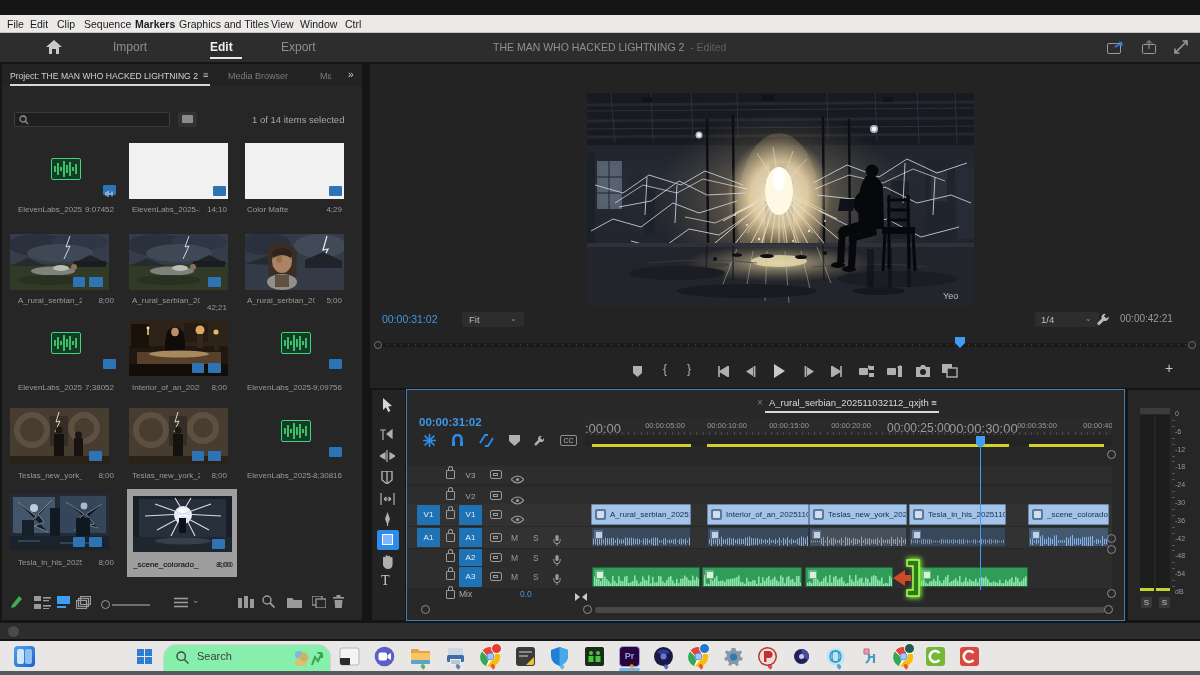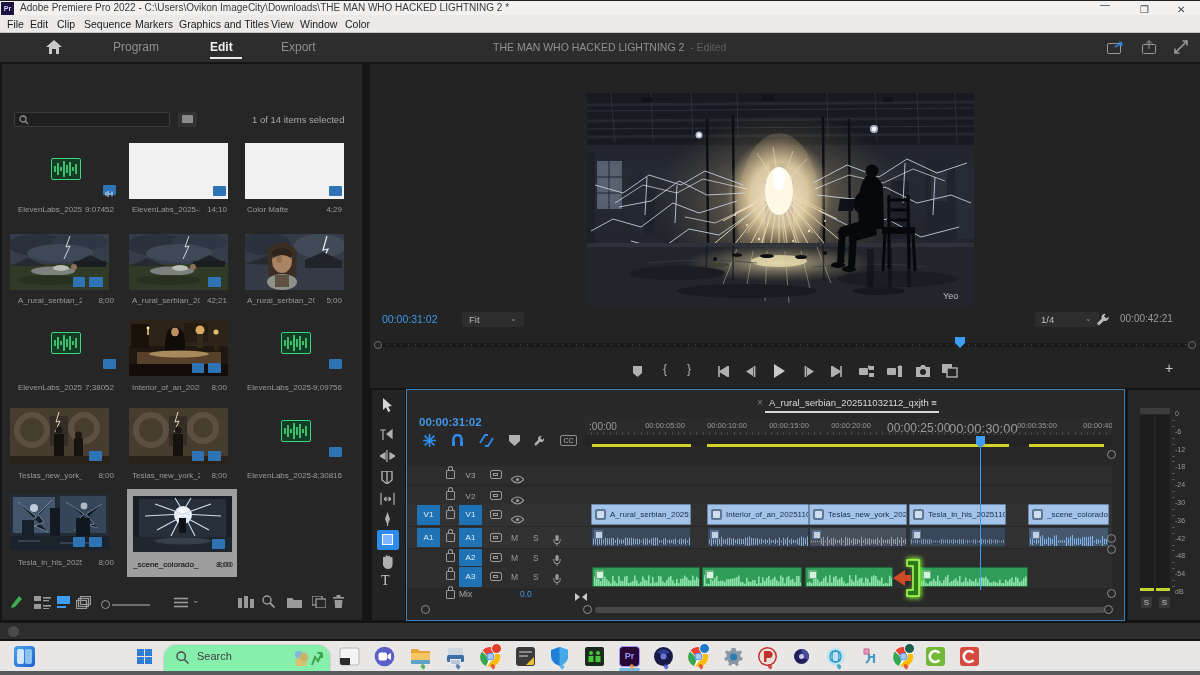--- a/index.html
+++ b/index.html
@@ -52,63 +52,64 @@
 #tools { left:372px; top:390px; width:33px; height:230px; background:#232323; }
 #tl { left:406px; top:389px; width:719px; height:232px; background:#282828; border:1px solid #3e7fb7; }
 #meters { left:1128px; top:390px; width:72px; height:230px; background:#262626; }
 
 #taskbar { left:0; top:641px; width:1200px; height:30px; background:#e9e7e5; }
 #taskbar-edge { left:0; top:671px; width:1200px; height:4px; background:#58595b; }
 </style></head>
 <body>
 <div id="stage">
 
-<div id="titlebar" class="abs">
-  <div class="pricon abs">Pr</div>
-  <div class="ttext abs">Adobe Premiere Pro 2022 - C:\Users\Ovikon ImageCity\Downloads\THE MAN WHO HACKED LIGHTNING 2 *</div>
-  <div class="wbtn abs" style="left:1100px; top:-2px;">—</div>
-  <div class="wbtn abs" style="left:1140px;">❐</div>
-  <div class="wbtn abs" style="left:1177px;">✕</div>
-</div>
 
 <div id="menubar" class="abs">
   <span style="left:7px;">File</span>
       <span style="left:30px;">Edit</span>
   <span style="left:57px;">Clip</span>
       <span style="left:84px;">Sequence</span>
-  <span style="left:135px;">Markers</span>
+  <span style="left:135px;font-weight:bold;">Markers</span>
       <span style="left:179px;">Graphics and Titles</span>
   <span style="left:271px;">View</span>
       <span style="left:300px;">Window</span>
-  <span style="left:345px;">Color</span>
+  <span style="left:345px;">Ctrl</span>
 </div>
 
 <div id="wsbar" class="abs">
   <svg class="abs" style="left:46px; top:7px;" width="16" height="14" viewBox="0 0 16 14">
         <path d="M8 0 L16 7 L13 7 L13 14 L10 14 L10 9 L6 9 L6 14 L3 14 L3 7 L0 7 Z" fill="#c9c9c9"></path>
       </svg>
-  <span class="ws" style="left:113px;">Program</span>
+  <span class="ws" style="left:113px;">Import</span>
   <span class="ws active" style="left:210px;">Edit</span>
   <div class="uline"></div>
   <span class="ws" style="left:281px;">Export</span>
   <span class="ctitle">THE MAN WHO HACKED LIGHTNING 2&nbsp;&nbsp;<span class="ed">- Edited</span></span>
   <svg class="abs" style="left:1107px; top:8px;" width="17" height="13" viewBox="0 0 17 13">
         <rect x="0.5" y="2.5" width="13" height="10" rx="1.5" fill="none" stroke="#9a9a9a"></rect>
         <path d="M8 6 L15 2 M15 2 L12 1.4 M15 2 L14.4 4.8" stroke="#2e7cd6" stroke-width="2" fill="none"></path>
       </svg>
   <svg class="abs" style="left:1142px; top:7px;" width="14" height="14" viewBox="0 0 14 14">
         <rect x="0.5" y="4.5" width="13" height="9" rx="1" fill="none" stroke="#9a9a9a"></rect>
         <path d="M7 9 L7 1 M4 3.5 L7 0.5 L10 3.5" stroke="#9a9a9a" fill="none"></path>
       </svg>
   <svg class="abs" style="left:1174px; top:7px;" width="14" height="14" viewBox="0 0 14 14">
         <path d="M1 13 L13 1 M8.5 1 L13 1 L13 5.5 M1 8.5 L1 13 L5.5 13" stroke="#9a9a9a" stroke-width="1.6" fill="none"></path>
       </svg>
 </div>
 
 <div id="proj" class="abs">
+  <div id="projtabs">
+    <span class="tabtxt" style="left:8px; top:7px; color:#d2d2d2; font-size:8.6px;">Project: THE MAN WHO HACKED LIGHTNING 2</span>
+    <span class="tabtxt" style="left:201px; top:6px; color:#d2d2d2; font-size:9px;">≡</span>
+    <div class="un"></div>
+    <span class="tabtxt dim" style="left:226px; top:7px; font-size:9px;">Media Browser</span>
+    <span class="tabtxt dim" style="left:318px; top:7px; font-size:9px;">Mɛ</span>
+    <span class="tabtxt" style="left:346px; top:5px; color:#c9c9c9;">»</span>
+  </div>
   <div id="pp-search">
     <svg class="abs" style="left:4px; top:2px;" width="10" height="10" viewBox="0 0 10 10">
           <circle cx="4" cy="4" r="3" fill="none" stroke="#8e8e8e" stroke-width="1.3"></circle>
           <path d="M6.3 6.3 L9 9" stroke="#8e8e8e" stroke-width="1.3"></path>
         </svg>
   </div>
   <div class="abs" style="left:176px; top:48px; width:19px; height:15px; background:#323232; border-radius:2px;">
     <div class="abs" style="left:4px; top:3px; width:11px; height:8px; background:#8b8b8b; border-radius:1px;"></div>
   </div>
   <span class="abs" style="left:250px; top:50px; font-size:9.5px; color:#a8a8a8;">1 of 14 items selected</span>
@@ -190,21 +191,21 @@
             <path d="M22 16 Q37 0 52 17 L51 44 Q37 52 24 44 Z" fill="#3a2e24"></path>
             <ellipse cx="37" cy="27" rx="10" ry="12" fill="#ab8465"></ellipse>
             <ellipse cx="34" cy="25" rx="3" ry="4" fill="#96714f"></ellipse>
             <path d="M27 18 Q37 10 47 18 L46 24 Q37 18 28 24 Z" fill="#2e241c"></path>
             <ellipse cx="37" cy="48" rx="15" ry="8" fill="#8e9089"></ellipse>
             <rect x="30" y="41" width="14" height="12" fill="#5e5142"></rect>
           </svg></div>
   <span class="cell-name" style="left:16px; top:232px; width:64px; overflow:hidden;">A_rural_serbian_2025...</span>
         <span class="cell-name" style="left:72px; top:232px; width:40px; text-align:right;">8;00</span>
         <span class="cell-name" style="left:130px; top:232px; width:68px; overflow:hidden;">A_rural_serbian_202...</span>
-        <span class="cell-name" style="left:185px; top:232px; width:40px; text-align:right;">42;21</span>
+        <span class="cell-name" style="left:185px; top:239px; width:40px; text-align:right;">42;21</span>
         <span class="cell-name" style="left:245px; top:232px; width:68px; overflow:hidden;">A_rural_serbian_2025...</span>
         <span class="cell-name" style="left:300px; top:232px; width:40px; text-align:right;">5;00</span>
 
   <div class="aicon" style="left:49px; top:268px;"><svg width="28" height="20" viewBox="0 0 28 20">
             <g stroke="#49e07f" stroke-width="1.6">
               <line x1="3" y1="7" x2="3" y2="13"></line>
               <line x1="6" y1="4" x2="6" y2="16"></line>
               <line x1="9" y1="8" x2="9" y2="12"></line>
               <line x1="12" y1="2" x2="12" y2="18"></line>
               <line x1="15" y1="6" x2="15" y2="14"></line>
@@ -717,21 +718,21 @@
   <svg class="abs" style="left:102px; top:45px;" width="11" height="11" viewBox="0 0 11 11">
         <path d="M0 0 L11 0 L11 6 L5.5 11 L0 6 Z" fill="#b0b0b0"></path>
       </svg>
   <svg class="abs" style="left:126px; top:45px;" width="12" height="12" viewBox="0 0 12 12">
         <path d="M11 3 a3 3 0 0 1 -4 3.8 L3.5 10.3 a1.3 1.3 0 0 1 -1.8 -1.8 L5.2 5 a3 3 0 0 1 3.8 -4 L7 2.5 L9.5 5 Z" fill="#b0b0b0"></path>
       </svg>
   <div class="abs" style="left:153px; top:45px; width:17px; height:11px; border:1px solid #8e8e8e; border-radius:2px; color:#b0b0b0; font-size:7px; text-align:center; line-height:10px;">CC</div>
 
   <div class="abs" style="left:178px; top:28px; width:527px; height:17px; background:#2a2a2a;"></div>
   <div id="ruler" class="abs" style="left:178px; top:28px; width:527px; height:17px; overflow:hidden;">
-        <div class="abs" style="left: -8px; top: 3px; width: 52px; text-align: center; font-size: 10px; color: rgb(154, 154, 154); white-space: nowrap;">:00:00</div>
+        <div class="abs" style="left: -8px; top: 3px; width: 52px; text-align: center; font-size: 13px; color: rgb(154, 154, 154); white-space: nowrap;">:00:00</div>
         <div class="abs" style="left: 54px; top: 3px; width: 52px; text-align: center; font-size: 7.5px; color: rgb(154, 154, 154); white-space: nowrap;">00:00:05:00</div>
         <div class="abs" style="left: 116px; top: 3px; width: 52px; text-align: center; font-size: 7.5px; color: rgb(154, 154, 154); white-space: nowrap;">00:00:10:00</div>
         <div class="abs" style="left: 178px; top: 3px; width: 52px; text-align: center; font-size: 7.5px; color: rgb(154, 154, 154); white-space: nowrap;">00:00:15:00</div>
         <div class="abs" style="left: 240px; top: 3px; width: 52px; text-align: center; font-size: 7.5px; color: rgb(154, 154, 154); white-space: nowrap;">00:00:20:00</div>
         <div class="abs" style="left: 302px; top: 3px; width: 52px; text-align: center; font-size: 12px; color: rgb(154, 154, 154); white-space: nowrap;">00:00:25:00</div>
         <div class="abs" style="left: 364px; top: 3px; width: 52px; text-align: left; font-size: 13px; color: rgb(154, 154, 154); white-space: nowrap;">00:00:30:00</div>
         <div class="abs" style="left: 426px; top: 3px; width: 52px; text-align: center; font-size: 7.5px; color: rgb(154, 154, 154); white-space: nowrap;">00:00:35:00</div>
         <div class="abs" style="left: 488px; top: 3px; width: 52px; text-align: center; font-size: 7.5px; color: rgb(154, 154, 154); white-space: nowrap;">00:00:40:</div>
         <div class="abs" style="left: 6px; top: 14px; width: 1px; height: 3px; background: rgb(74, 74, 74);"></div>
         <div class="abs" style="left: 12.2px; top: 14px; width: 1px; height: 3px; background: rgb(74, 74, 74);"></div>

